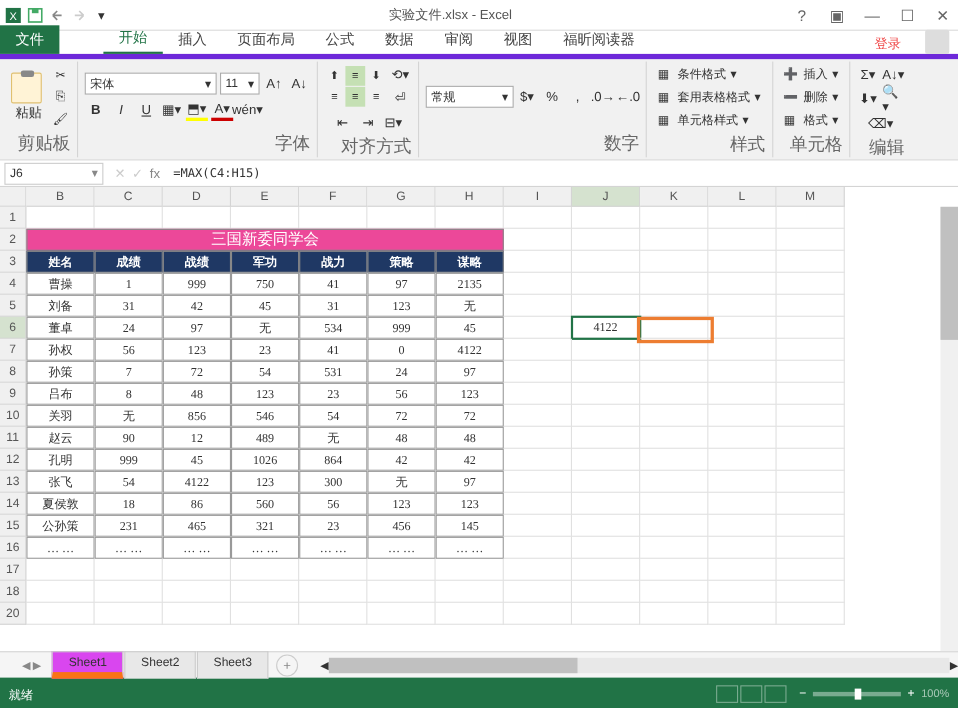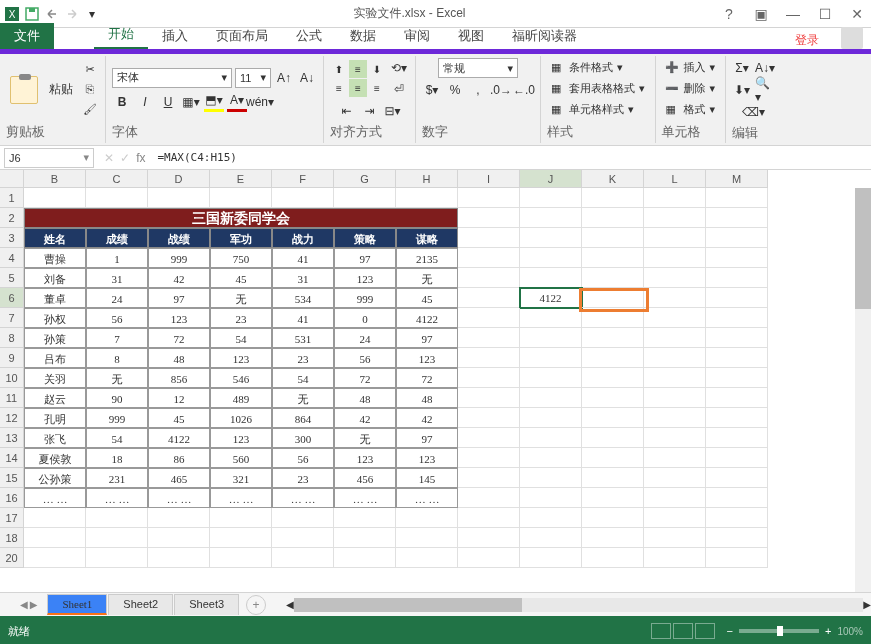--- a/index.html
+++ b/index.html
@@ -13,24 +13,24 @@
 .wc-btn { cursor: pointer; font-size: 14px; width: 20px; text-align: center; }
 
 .ribbon-tabs { height: 26px; display: flex; align-items: flex-end; padding-left: 0; border-bottom: 5px solid #6d28d9; background: #fff; }
 .tab { padding: 4px 14px; cursor: pointer; font-size: 13px; color: #444; }
 .tab.file { background: #217346; color: #fff; }
 .tab.active { color: #217346; border-bottom: 2px solid #217346; margin-left: 40px; }
 .tab-right { margin-left: auto; display: flex; align-items: flex-end; gap: 22px; padding-right: 8px; color: #ef4444; }
 
 .ribbon-content { height: 92px; background: #f1f1f1; border-bottom: 1px solid #d4d4d4; display: flex; padding: 2px 0; }
 .ribbon-group { border-right: 1px solid #d4d4d4; padding: 2px 6px; display: flex; flex-direction: column; justify-content: space-between; }
-.rg-label { text-align: left; font-size: 13px; color: #666; padding-top: 2px; }
+.rg-label { text-align: right; font-size: 16px; color: #666; padding-top: 2px; }
 .rg-body { flex: 1; display: flex; align-items: center; gap: 4px; }
 
-.paste-btn { display: flex; flex-direction: row; align-items: center; gap: 11px; cursor: pointer; padding: 2px 4px; }
+.paste-btn { display: flex; flex-direction: column; align-items: flex-end; gap: 0; cursor: pointer; padding: 2px 4px; }
 .paste-icn { width: 28px; height: 28px; background: #fff3d6; border: 1px solid #e0c070; border-radius: 2px; position: relative; }
 .paste-icn::after { content: ''; position: absolute; top: -3px; left: 8px; width: 12px; height: 6px; background: #888; border-radius: 2px; }
 .small-btns { display: flex; flex-direction: column; gap: 2px; }
 .sb { width: 18px; height: 18px; cursor: pointer; display: flex; align-items: center; justify-content: center; font-size: 11px; }
 
 .font-controls { display: flex; flex-direction: column; gap: 4px; }
 .font-row { display: flex; gap: 3px; align-items: center; }
 .dd { background: #fff; border: 1px solid #ababab; height: 20px; padding: 0 4px; font-size: 11px; display: flex; align-items: center; cursor: pointer; }
 .dd.font-name { width: 120px; }
 .dd.font-size { width: 36px; }
@@ -51,31 +51,31 @@
 .fx-btn { cursor: pointer; }
 .formula-input { flex: 1; padding: 0 6px; font-size: 11px; font-family: Consolas, monospace; }
 
 .sheet-area { position: relative; height: 422px; overflow: hidden; }
 .grid { display: grid; grid-template-columns: 24px repeat(12, 62px); font-size: 11px; }
 .hdr { background: #f0f0f0; border-right: 1px solid #d4d4d4; border-bottom: 1px solid #d4d4d4; text-align: center; height: 18px; line-height: 18px; color: #555; cursor: pointer; }
 .hdr.sel { background: #d5e2cf; }
 .rowhdr { background: #f0f0f0; border-right: 1px solid #d4d4d4; border-bottom: 1px solid #d4d4d4; text-align: center; height: 20px; line-height: 20px; color: #555; cursor: pointer; }
 .rowhdr.sel { background: #d5e2cf; }
 .cell { border-right: 1px solid #e0e0e0; border-bottom: 1px solid #e0e0e0; height: 20px; line-height: 20px; padding: 0 3px; text-align: center; overflow: hidden; white-space: nowrap; font-family: SimSun, serif; }
-.cell.title { background: #7f1d1d; color: #fff; font-weight: bold; font-size: 14px; border: 1px solid #888; }
+.cell.title { background: #ec4899; color: #fff; font-weight: normal; font-size: 14px; border: 1px solid #888; }
 .cell.th { background: #1f3864; color: #fff; font-weight: bold; border: 1px solid #888; }
 .cell.data { background: #fff; border: 1px solid #999; }
 .cell.active { outline: 2px solid #217346; outline-offset: -1px; }
 .highlight-box { position: absolute; border: 3px solid #ed7d31; pointer-events: none; }
 
 .sheet-tabs { height: 24px; display: flex; align-items: center; border-top: 1px solid #d4d4d4; background: #f5f5f5; padding-left: 20px; }
 .nav-arrows { display: flex; gap: 2px; margin-right: 10px; color: #888; }
 .na { cursor: pointer; font-size: 10px; }
 .stab { padding: 3px 14px; border: 1px solid #ccc; border-bottom: none; background: #fff; cursor: pointer; font-size: 11px; margin-right: 1px; }
-.stab.active { background: #3b82f6; border-bottom: 2px solid #f97316; font-family: Liberation Serif, serif; }
+.stab.active { background: #d946ef; border-bottom: 6px solid #f97316; }
 .stab.inactive { background: #e8e8e8; }
 .add-sheet { width: 20px; height: 20px; border: 1px solid #ccc; border-radius: 10px; text-align: center; line-height: 18px; margin-left: 6px; cursor: pointer; color: #888; }
 .hscroll { flex: 1; margin-left: 20px; height: 16px; display: flex; align-items: center; }
 .hscroll-track { flex: 1; height: 14px; background: #e8e8e8; position: relative; }
 .hscroll-thumb { position: absolute; left: 0; width: 40%; height: 100%; background: #c0c0c0; }
 
 .status-bar { height: 30px; background: #217346; color: #fff; display: flex; align-items: center; padding: 0 8px; font-size: 11px; }
 .status-text { flex: 1; }
 .view-btns { display: flex; gap: 2px; margin-right: 12px; }
 .vb { width: 20px; height: 16px; border: 1px solid rgba(255,255,255,0.4); cursor: pointer; }
@@ -213,21 +213,21 @@
       <div class="font-row">
         <span class="fbtn">⇤</span>
         <span class="fbtn">⇥</span>
         <span class="fbtn">⊟▾</span>
       </div>
     </div>
     <div class="rg-label">对齐方式</div>
   </div>
 
   <div class="ribbon-group">
-    <div class="rg-body" style="flex-direction:column;gap:2px">
+    <div class="rg-body" style="gap:2px">
       <div class="dd" style="width:80px">
           <span>常规</span>
           <span style="margin-left:auto">▾</span>
         </div>
       <div class="font-row">
         <span class="fbtn">$▾</span>
         <span class="fbtn">%</span>
         <span class="fbtn">,</span>
         <span class="fbtn">.0→</span>
         <span class="fbtn">←.0</span>

